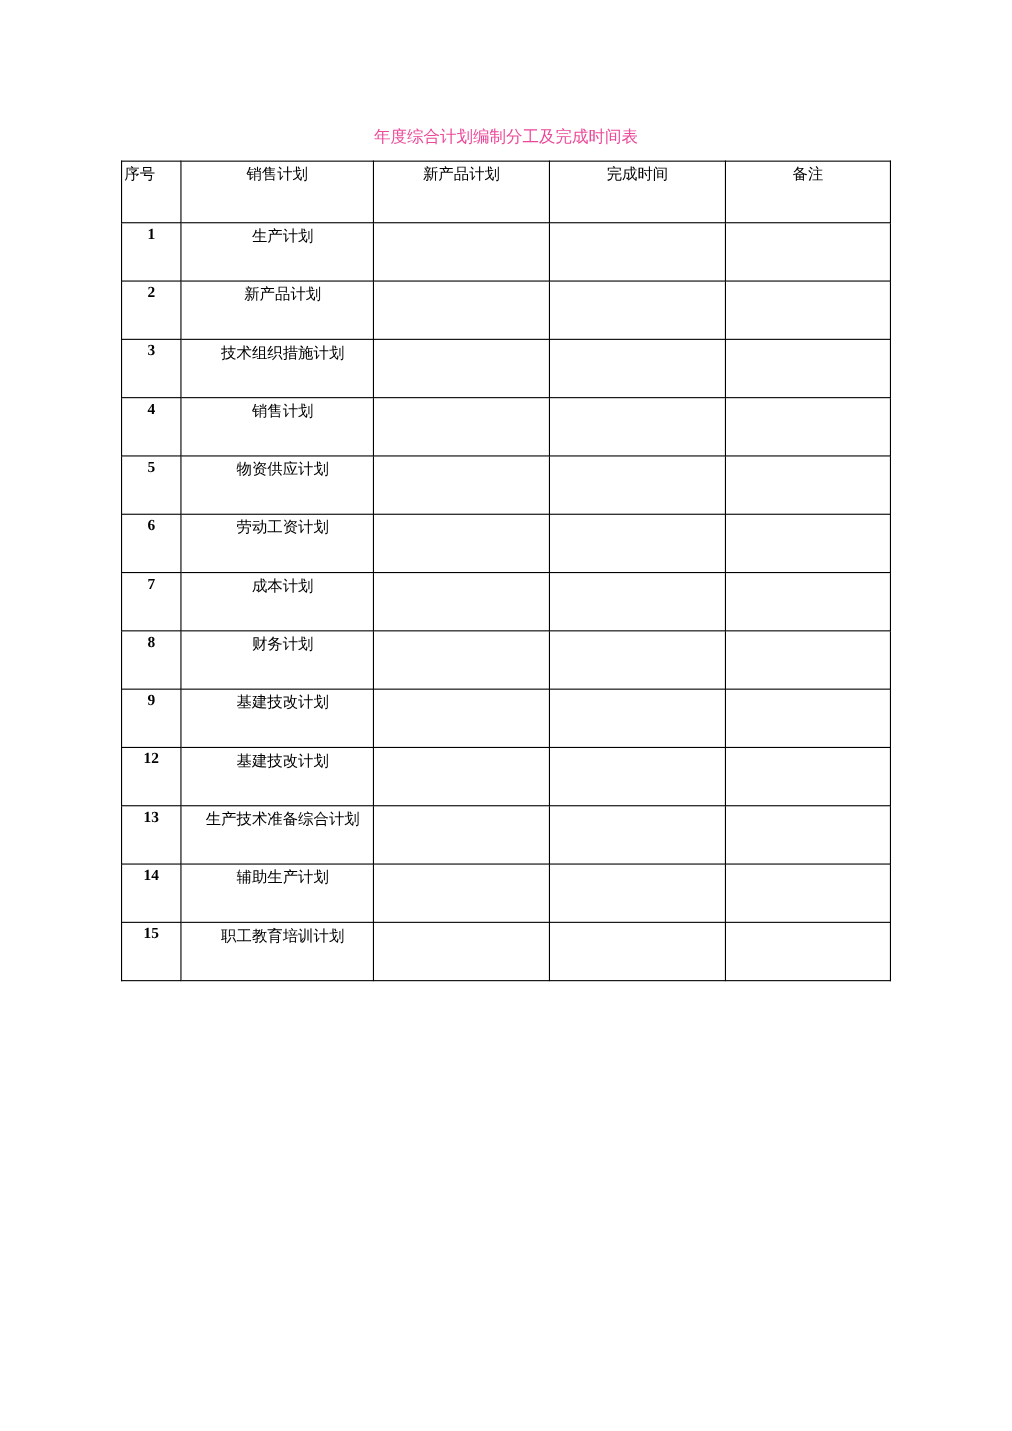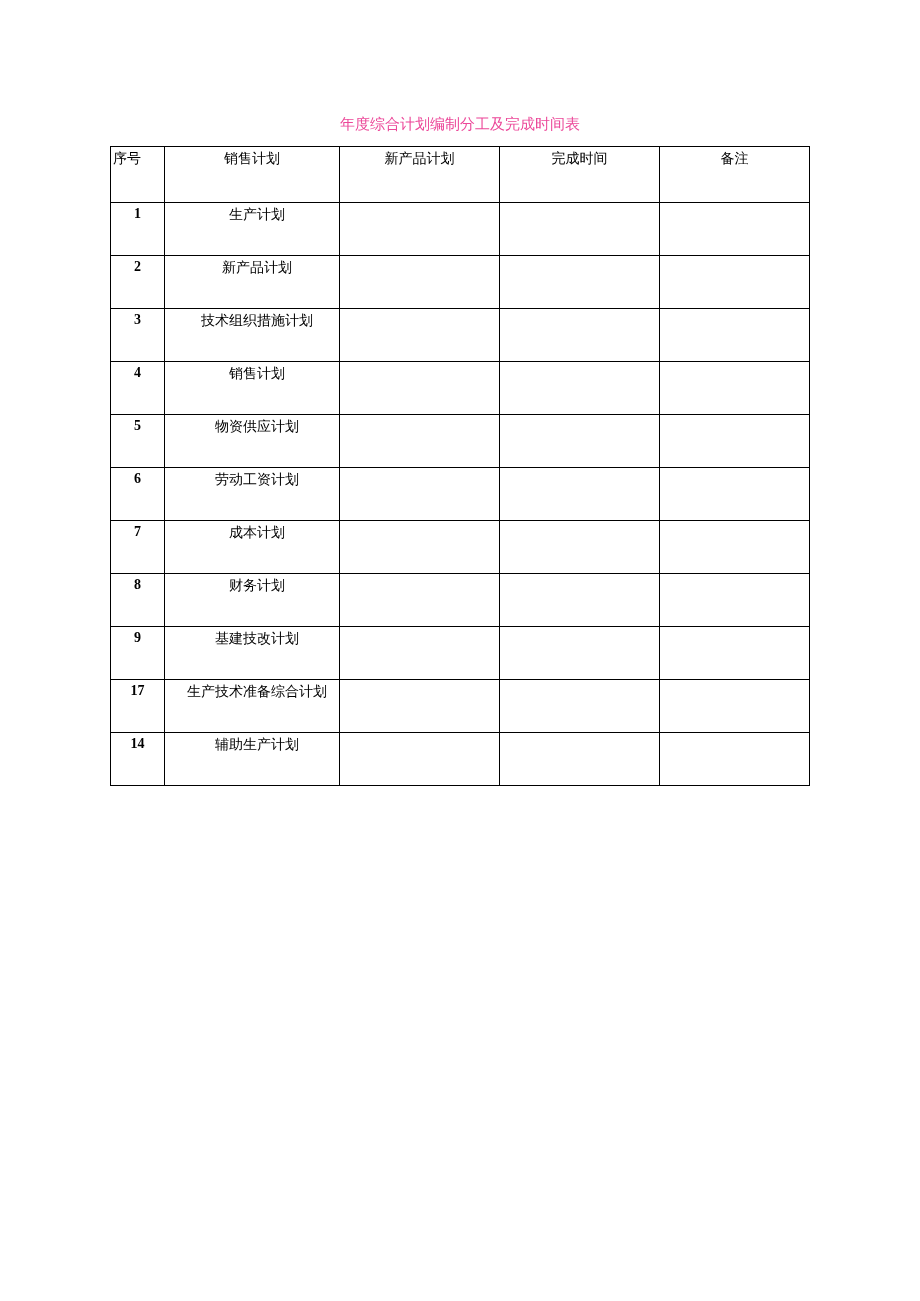--- a/index.html
+++ b/index.html
@@ -155,27 +155,41 @@
       <td></td>
     </tr>
     <tr>
       <td class="seq-cell">9</td>
       <td class="name-cell">基建技改计划</td>
       <td></td>
       <td></td>
       <td></td>
     </tr>
     <tr>
-      <td class="seq-cell">17</td>
+      <td class="seq-cell">12</td>
+      <td class="name-cell">基建技改计划</td>
+      <td></td>
+      <td></td>
+      <td></td>
+    </tr>
+    <tr>
+      <td class="seq-cell">13</td>
       <td class="name-cell">生产技术准备综合计划</td>
       <td></td>
       <td></td>
       <td></td>
     </tr>
     <tr>
       <td class="seq-cell">14</td>
       <td class="name-cell">辅助生产计划</td>
       <td></td>
       <td></td>
       <td></td>
     </tr>
+    <tr>
+      <td class="seq-cell">15</td>
+      <td class="name-cell">职工教育培训计划</td>
+      <td></td>
+      <td></td>
+      <td></td>
+    </tr>
   </tbody>
 </table>
 
 </body></html>

